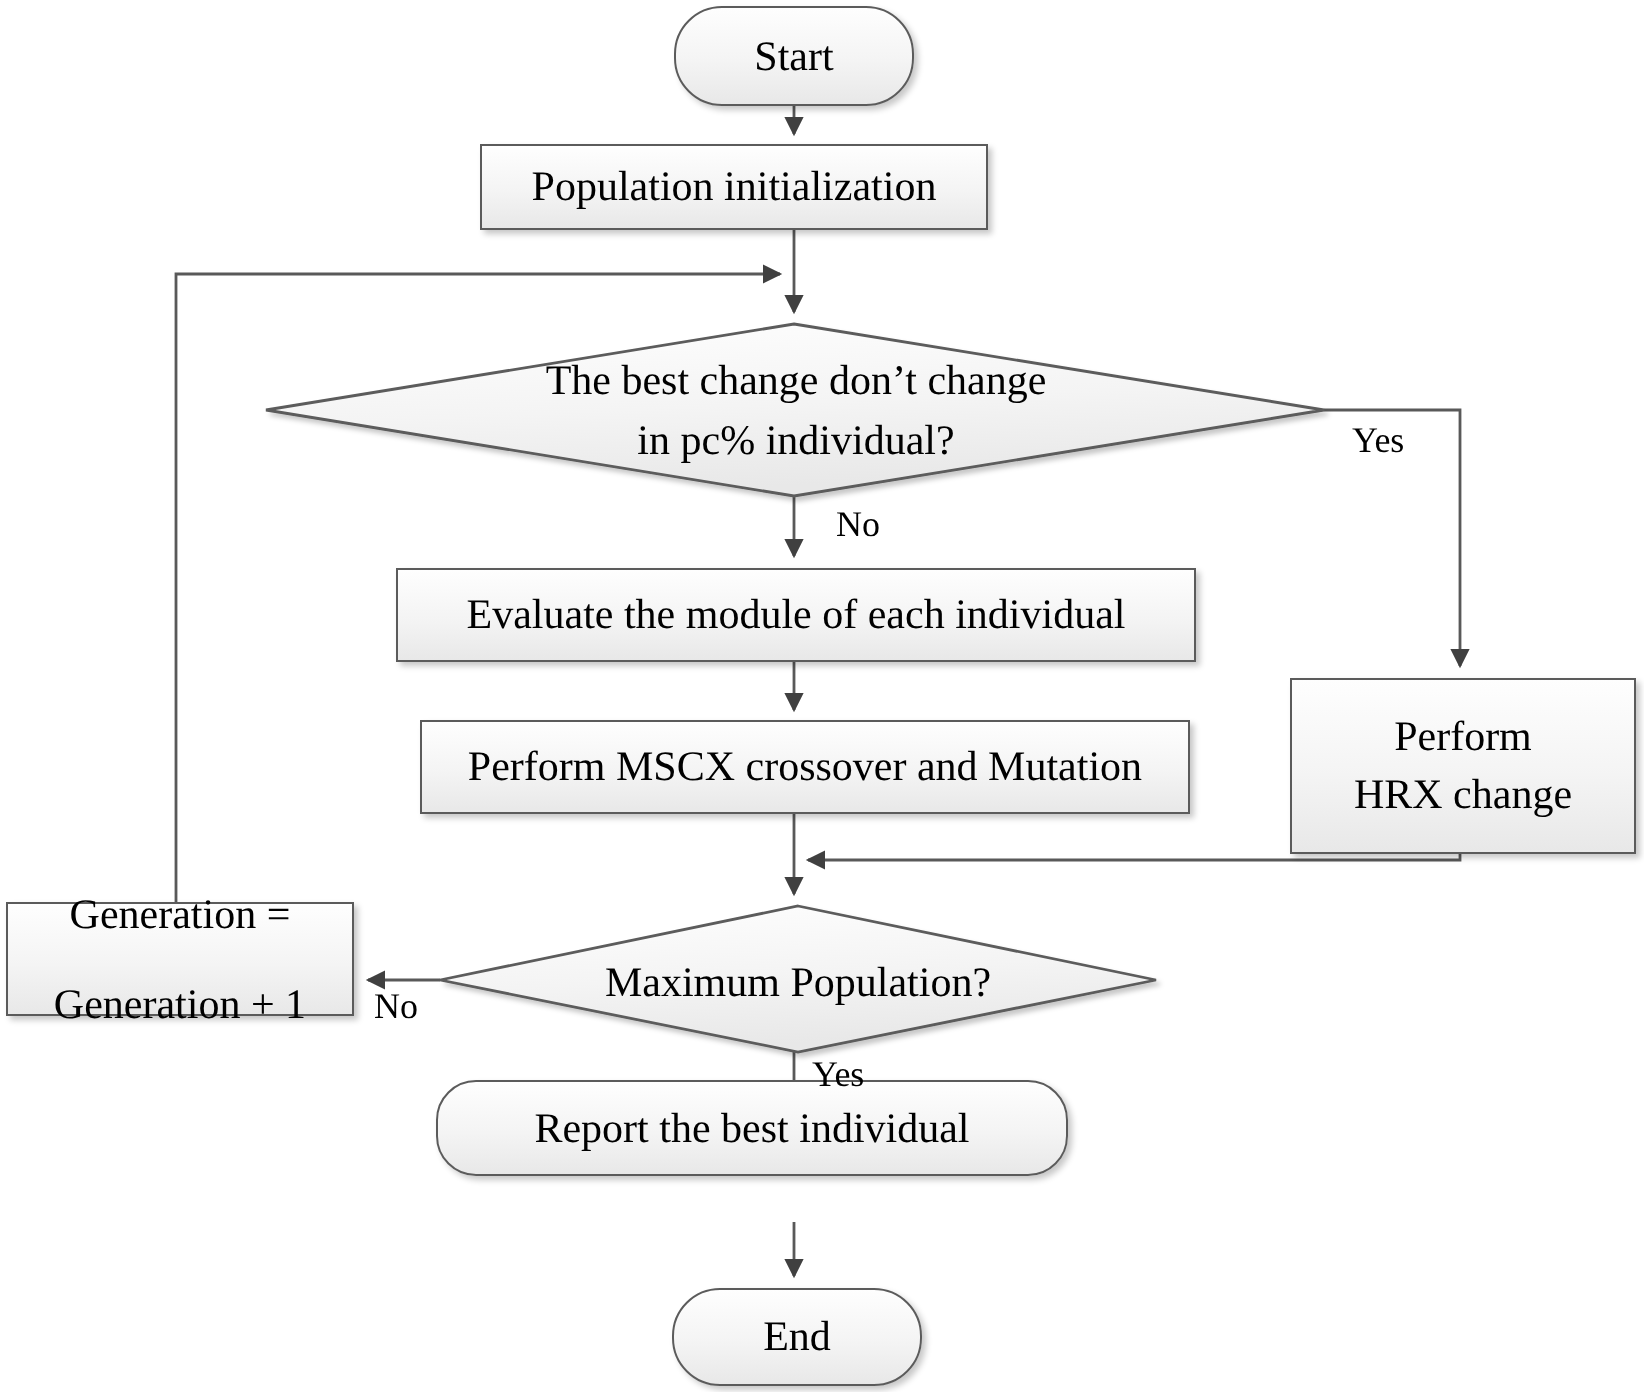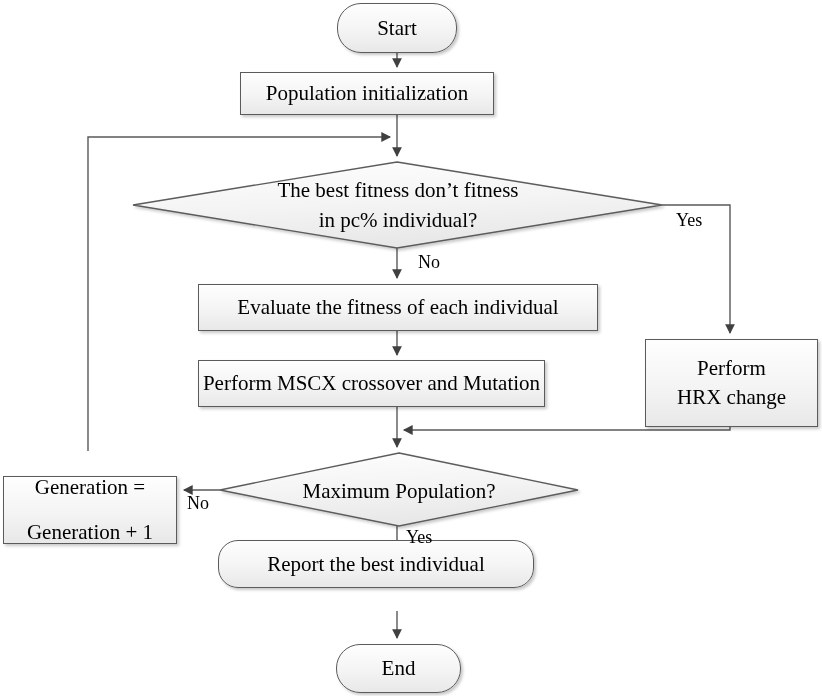--- a/index.html
+++ b/index.html
@@ -38,23 +38,23 @@
   }
   .elabel {
     position: absolute;
     font-size: 18px;
     line-height: 22px;
     z-index: 3;
   }
   .node-start        { left: 337px; top: 3px;   width: 120px; height: 50px; }
   .node-population   { left: 240px; top: 72px;  width: 254px; height: 43px; }
   .node-evaluate     { left: 198px; top: 284px; width: 400px; height: 47px; }
-  .node-mscx         { left: 198px; top: 360px; width: 347px; height: 47px; }
+  .node-mscx         { left: 210px; top: 360px; width: 385px; height: 47px; }
   .node-hrx          { left: 645px; top: 339px; width: 173px; height: 88px; }
-  .node-generation   { left: 3px;   top: 476px; width: 174px; height: 68px; gap: 16px; }
+  .node-generation   { left: 3px;   top: 451px; width: 174px; height: 57px; gap: 16px; }
   .node-report       { left: 218px; top: 540px; width: 316px; height: 48px; border-radius: 20px; }
   .node-end          { left: 336px; top: 644px; width: 125px; height: 49px; }
   .text-fitness      { left: 148px; top: 175px; width: 500px; }
   .text-maxgen       { left: 249px; top: 476px; width: 300px; }
   .label-yes-1 { left: 676px; top: 209px; }
   .label-no-1  { left: 418px; top: 251px; }
   .label-no-2  { left: 187px; top: 492px; }
   .label-yes-2 { left: 406px; top: 526px; }
 </style>
 </head>
@@ -95,21 +95,21 @@
 
   <div class="shape terminator node-start">
     <span>Start</span>
   </div>
 
   <div class="shape node-population">
     <span>Population initialization</span>
   </div>
 
   <div class="shape node-evaluate">
-    <span>Evaluate the fitness of each individual</span>
+    <span>Evaluate the module of each individual</span>
   </div>
 
   <div class="shape node-mscx">
     <span>Perform MSCX crossover and Mutation</span>
   </div>
 
   <div class="shape node-hrx">
     <span>Perform</span>
     <span>HRX change</span>
   </div>
@@ -121,21 +121,21 @@
 
   <div class="shape node-report">
     <span>Report the best individual</span>
   </div>
 
   <div class="shape terminator node-end">
     <span>End</span>
   </div>
 
   <div class="dtext text-fitness">
-    <div>The best fitness don’t fitness</div>
+    <div>The best change don’t change</div>
     <div>in pc% individual?</div>
   </div>
   <div class="dtext text-maxgen">
     <div>Maximum Population?</div>
   </div>
 
   <div class="elabel label-yes-1">Yes</div>
   <div class="elabel label-no-1">No</div>
   <div class="elabel label-no-2">No</div>
   <div class="elabel label-yes-2">Yes</div>

